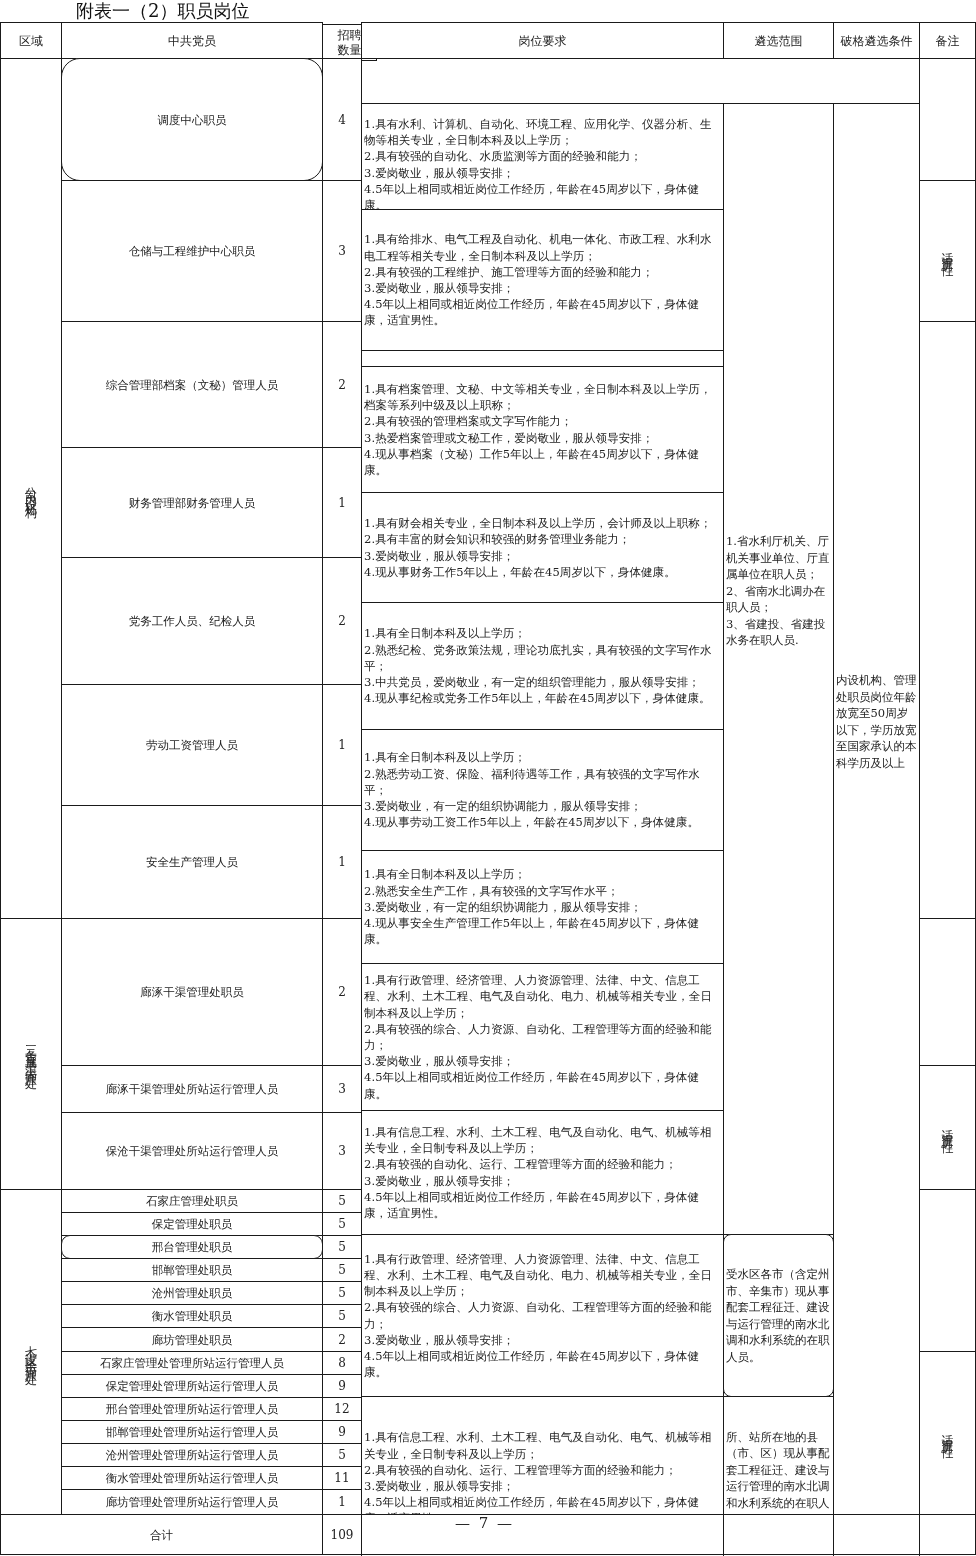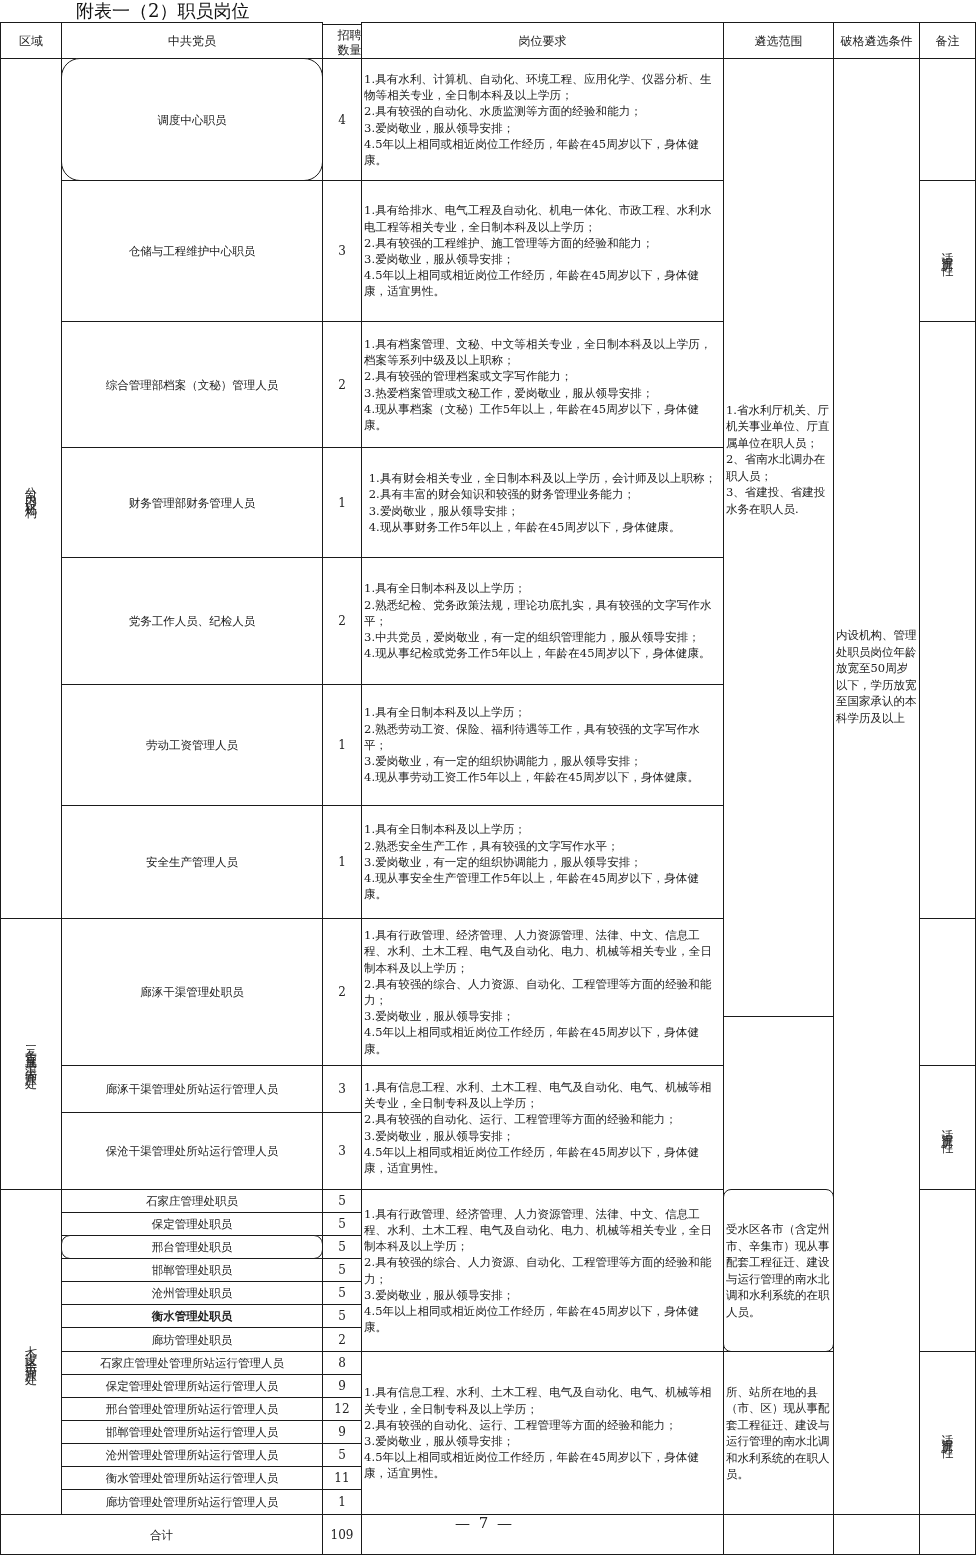--- a/index.html
+++ b/index.html
@@ -2,21 +2,21 @@
 <html><head>
 <meta charset="utf-8">
 <style>
   html, body { margin:0; padding:0; background:#ffffff; }
   body { width:976px; height:1556px; position:relative; overflow:hidden;
          font-family:"DejaVu Serif","Liberation Serif",serif; color:#222; }
   .title { position:absolute; left:76px; top:0px; font-size:18px; line-height:22px; color:#111; }
   .cell { position:absolute; box-sizing:border-box; border:1px solid #1a1a1a;
           display:flex; align-items:center; justify-content:center; text-align:center;
           font-size:11.5px; line-height:16px; background:#fff; }
-  .cell.left { justify-content:center; text-align:left; padding:0 2px; }
+  .cell.left { justify-content:flex-start; text-align:left; padding:0 2px;margin-top:45px; }
   .req { white-space:pre-wrap; font-size:11.5px; line-height:16.2px; letter-spacing:0.1px; }
   .vert { writing-mode:vertical-rl; text-orientation:upright; letter-spacing:4px; font-size:12px; }
   .hdr { font-size:12px; }
   .num { font-size:12px; }
   .pageno { position:absolute; left:455px; top:1514px; font-size:15px; letter-spacing:2px; }
   .note-text { white-space:pre-wrap; font-size:11.5px; line-height:16.5px; text-align:left; }
 </style>
 </head>
 <body>
 
@@ -47,21 +47,21 @@
   <div class="cell num" style="left:322px;top:58px;width:40px;height:123px;">4</div>
   <div class="cell left" style="left:361px;top:58px;width:363px;height:123px;">
       <div class="req">1.具有水利、计算机、自动化、环境工程、应用化学、仪器分析、生物等相关专业，全日制本科及以上学历；
 2.具有较强的自动化、水质监测等方面的经验和能力；
 3.爱岗敬业，服从领导安排；
 4.5年以上相同或相近岗位工作经历，年龄在45周岁以下，身体健康。</div>
     </div>
 
   <div class="cell" style="left:61px;top:180px;width:262px;height:142px;">仓储与工程维护中心职员</div>
   <div class="cell num" style="left:322px;top:180px;width:40px;height:142px;">3</div>
-  <div class="cell left" style="left:361px;top:180px;width:363px;height:142px;">
+  <div class="cell left" style="left:361px;top:164px;width:363px;height:142px;">
       <div class="req">1.具有给排水、电气工程及自动化、机电一体化、市政工程、水利水电工程等相关专业，全日制本科及以上学历；
 2.具有较强的工程维护、施工管理等方面的经验和能力；
 3.爱岗敬业，服从领导安排；
 4.5年以上相同或相近岗位工作经历，年龄在45周岁以下，身体健康，适宜男性。</div>
     </div>
 
   <div class="cell" style="left:61px;top:321px;width:262px;height:127px;">综合管理部档案（文秘）管理人员</div>
   <div class="cell num" style="left:322px;top:321px;width:40px;height:127px;">2</div>
   <div class="cell left" style="left:361px;top:321px;width:363px;height:127px;">
       <div class="req">1.具有档案管理、文秘、中文等相关专业，全日制本科及以上学历，档案等系列中级及以上职称；
@@ -129,21 +129,21 @@
   <div class="cell" style="left:61px;top:1189px;width:262px;height:24px;text-align:center;">石家庄管理处职员</div>
   <div class="cell num" style="left:322px;top:1189px;width:40px;height:24px;">5</div>
   <div class="cell" style="left:61px;top:1212px;width:262px;height:24px;">保定管理处职员</div>
   <div class="cell num" style="left:322px;top:1212px;width:40px;height:24px;">5</div>
   <div class="cell" style="left:61px;top:1235px;width:262px;height:24px;border-radius:9px;">邢台管理处职员</div>
   <div class="cell num" style="left:322px;top:1235px;width:40px;height:24px;">5</div>
   <div class="cell" style="left:61px;top:1258px;width:262px;height:24px;">邯郸管理处职员</div>
   <div class="cell num" style="left:322px;top:1258px;width:40px;height:24px;">5</div>
   <div class="cell" style="left:61px;top:1281px;width:262px;height:24px;">沧州管理处职员</div>
   <div class="cell num" style="left:322px;top:1281px;width:40px;height:24px;">5</div>
-  <div class="cell" style="left:61px;top:1304px;width:262px;height:24px;font-weight:bold;">衡水管理处职员</div>
+  <div class="cell" style="left:61px;top:1304px;width:262px;height:24px;">衡水管理处职员</div>
   <div class="cell num" style="left:322px;top:1304px;width:40px;height:24px;">5</div>
   <div class="cell" style="left:61px;top:1327px;width:262px;height:25px;">廊坊管理处职员</div>
   <div class="cell num" style="left:322px;top:1327px;width:40px;height:25px;">2</div>
   <div class="cell left" style="left:361px;top:1189px;width:363px;height:163px;">
       <div class="req">1.具有行政管理、经济管理、人力资源管理、法律、中文、信息工程、水利、土木工程、电气及自动化、电力、机械等相关专业，全日制本科及以上学历；
 2.具有较强的综合、人力资源、自动化、工程管理等方面的经验和能力；
 3.爱岗敬业，服从领导安排；
 4.5年以上相同或相近岗位工作经历，年龄在45周岁以下，身体健康。</div>
     </div>
 
@@ -161,21 +161,21 @@
   <div class="cell num" style="left:322px;top:1466px;width:40px;height:24px;">11</div>
   <div class="cell" style="left:61px;top:1489px;width:262px;height:26px;">廊坊管理处管理所站运行管理人员</div>
   <div class="cell num" style="left:322px;top:1489px;width:40px;height:26px;">1</div>
   <div class="cell left" style="left:361px;top:1351px;width:363px;height:164px;">
       <div class="req">1.具有信息工程、水利、土木工程、电气及自动化、电气、机械等相关专业，全日制专科及以上学历；
 2.具有较强的自动化、运行、工程管理等方面的经验和能力；
 3.爱岗敬业，服从领导安排；
 4.5年以上相同或相近岗位工作经历，年龄在45周岁以下，身体健康，适宜男性。</div>
     </div>
 
-  <div class="cell left" style="left:723px;top:58px;width:111px;height:959px;">
+  <div class="cell left" style="left:723px;top:58px;width:111px;height:1132px;">
       <div class="note-text" style="margin-top:-156px;">1.省水利厅机关、厅机关事业单位、厅直属单位在职人员；
 2、省南水北调办在职人员；
 3、省建投、省建投水务在职人员.</div>
     </div>
   <div class="cell left" style="left:723px;top:1189px;width:111px;height:163px;border-radius:8px;">
       <div class="note-text">受水区各市（含定州市、辛集市）现从事配套工程征迁、建设与运行管理的南水北调和水利系统的在职人员。</div>
     </div>
   <div class="cell left" style="left:723px;top:1351px;width:111px;height:164px;">
       <div class="note-text">所、站所在地的县（市、区）现从事配套工程征迁、建设与运行管理的南水北调和水利系统的在职人员。</div>
     </div>

